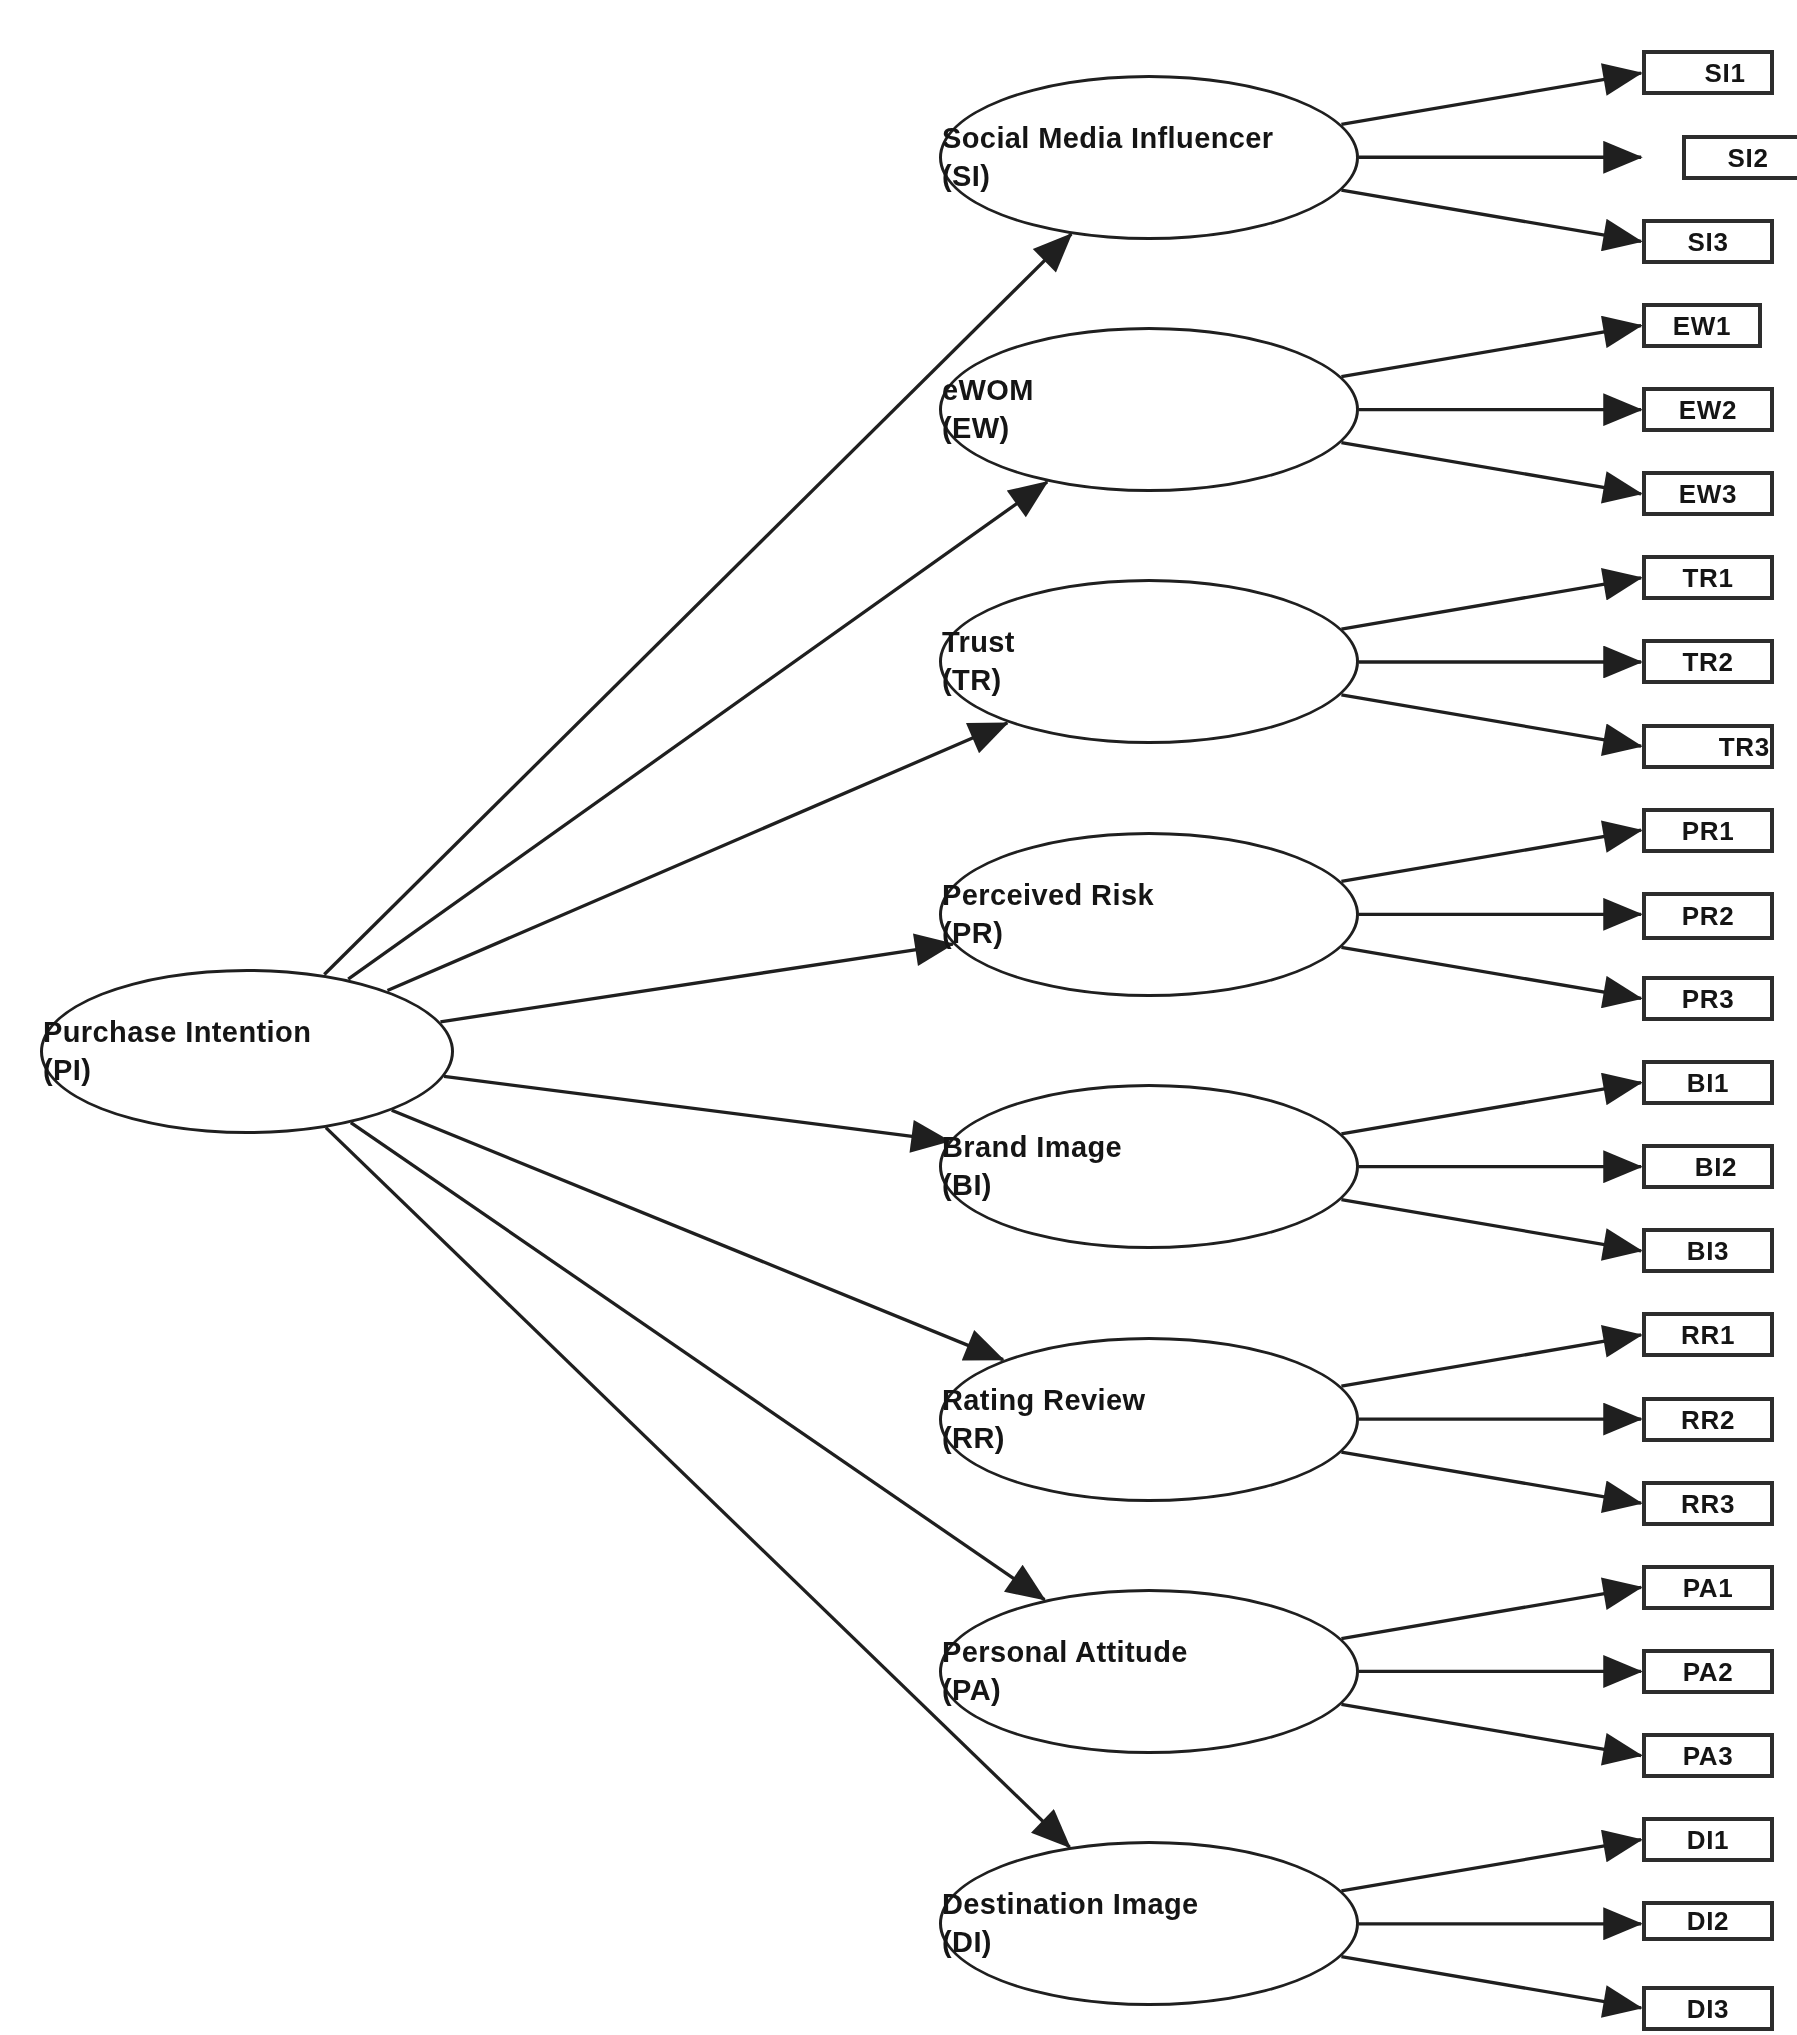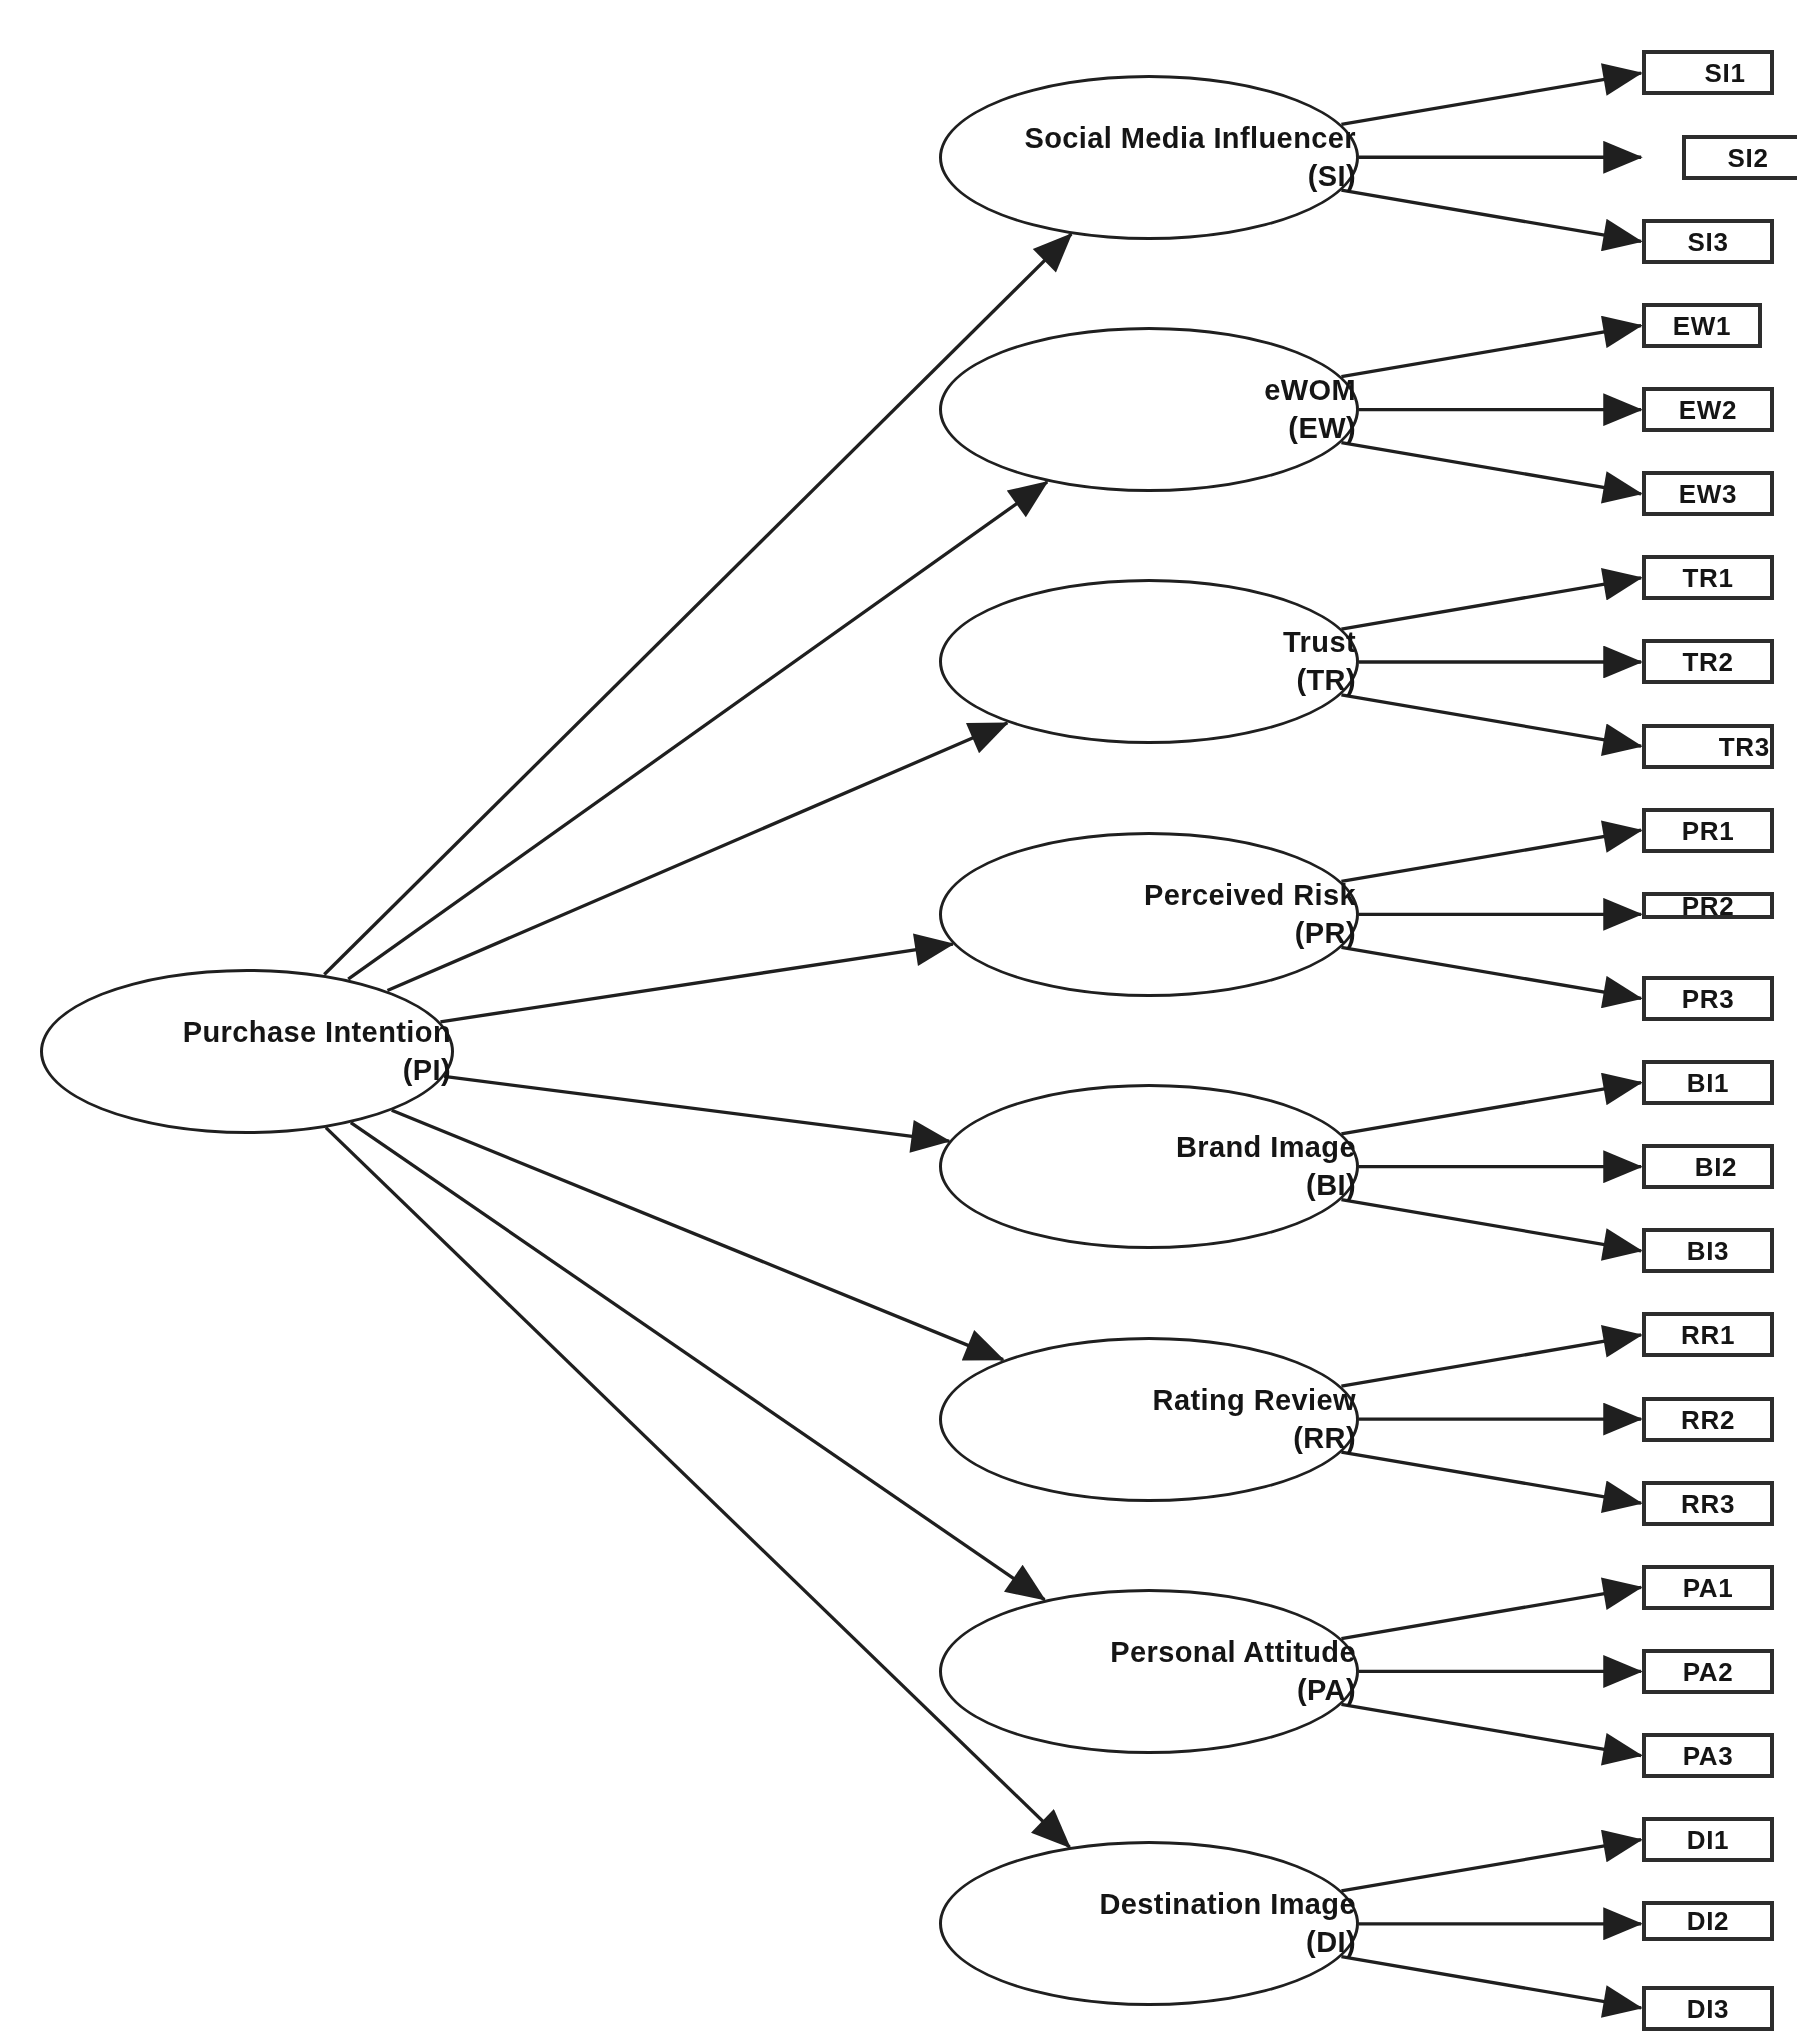--- a/index.html
+++ b/index.html
@@ -18,21 +18,21 @@
     overflow:hidden;
     font-family:"Liberation Sans", sans-serif;
   }
   #edges{position:absolute;left:0;top:0;width:1798px;height:2035px;display:block;}
   .latent{
     position:absolute;
     box-sizing:border-box;
     border:3.7px solid var(--node-border);
     border-radius:50%;
     background:var(--node-fill);
-    display:flex;flex-direction:column;align-items:flex-end;justify-content:center;
+    display:flex;flex-direction:column;align-items:flex-start;justify-content:center;
     text-align:center;
     font-weight:700;font-size:29px;line-height:1.3;
     color:var(--text);
     letter-spacing:0.4px;
   }
   .indicator{
     position:absolute;
     box-sizing:border-box;
     border:4.4px solid var(--box-border);
     background:var(--node-fill);
@@ -131,21 +131,21 @@
       <div class="indicator" style="left: 1642px; top: 724px; width: 132px; height: 45px; justify-content: flex-end;">
         <span>TR3</span>
       </div>
       <div class="latent" style="left: 939px; top: 832px; width: 420px; height: 165px;">
         <span>Perceived Risk</span>
         <span>(PR)</span>
       </div>
       <div class="indicator" style="left: 1642px; top: 808px; width: 132px; height: 45px;">
         <span>PR1</span>
       </div>
-      <div class="indicator" style="left: 1642px; top: 892px; width: 132px; height: 27px;">
+      <div class="indicator" style="left: 1642px; top: 892px; width: 132px; height: 48px;">
         <span>PR2</span>
       </div>
       <div class="indicator" style="left: 1642px; top: 976px; width: 132px; height: 45px;">
         <span>PR3</span>
       </div>
       <div class="latent" style="left: 939px; top: 1084px; width: 420px; height: 165px;">
         <span>Brand Image</span>
         <span>(BI)</span>
       </div>
       <div class="indicator" style="left: 1642px; top: 1060px; width: 132px; height: 45px;">

